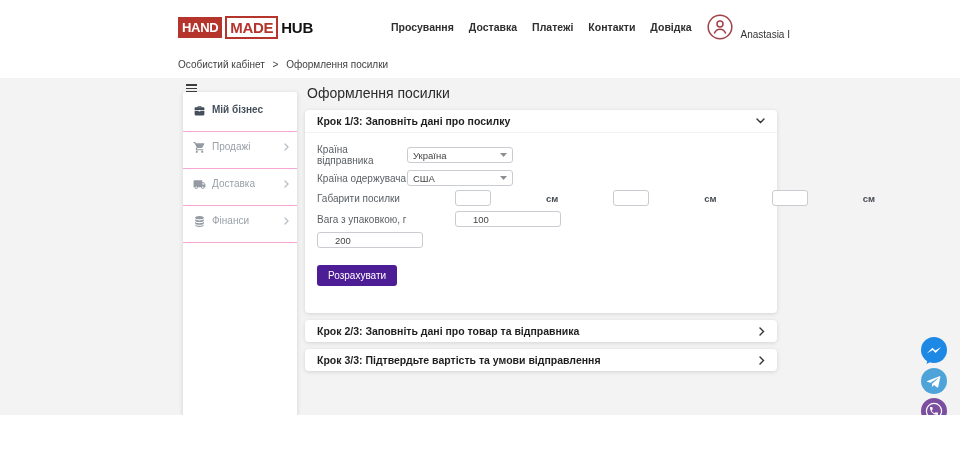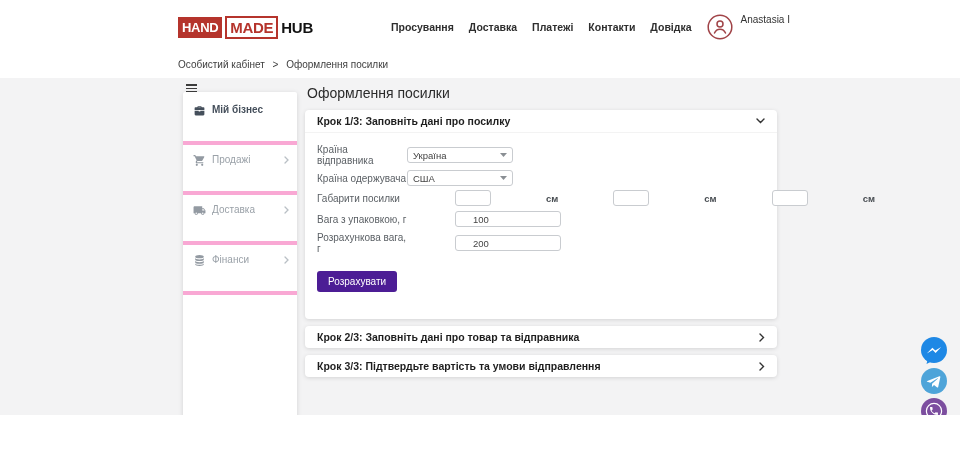--- a/index.html
+++ b/index.html
@@ -7,38 +7,38 @@
         font-family:"Liberation Sans",sans-serif;}
 
   
   .topbar{height:54px;display:flex;align-items:center;padding:0 170px 0 178px;box-sizing:border-box;background:#fff;}
   .logo{display:flex;align-items:center;cursor:pointer;white-space:nowrap;}
   .logo-hand{background:#B5342C;color:#fff;font-size:13px;font-weight:bold;padding:3px 4px;letter-spacing:-0.3px;}
   .logo-made{border:2px solid #B5342C;color:#B5342C;font-size:15px;font-weight:bold;padding:1px 3px;margin-left:3px;letter-spacing:-0.3px;}
   .logo-hub{color:#121212;font-size:15px;font-weight:bold;margin-left:3px;letter-spacing:-0.3px;}
   .nav{display:flex;gap:15px;margin-left:78px;}
   .nav-item{font-size:10.5px;font-weight:600;color:#2e2e2e;cursor:pointer;}
-  .user{margin-left:auto;display:flex;align-items:flex-start;gap:8px;cursor:pointer;}
+  .user{margin-left:auto;display:flex;align-items:flex-end;gap:8px;cursor:pointer;}
   .user-name{font-size:10px;color:#333;}
 
   
   .breadcrumb{height:24px;box-sizing:border-box;padding:5px 0 0 178px;font-size:10px;color:#3e3e3e;background:#fff;}
   .crumb{cursor:pointer;}
   .crumb-sep{margin:0 5px;color:#3e3e3e;}
 
   
   .content{position:relative;height:397px;background:#f3f3f4;}
 
   .hamburger{position:absolute;left:186px;top:6px;width:11px;cursor:pointer;}
   .hamburger span{display:block;height:1.5px;background:#3d3d3d;margin-bottom:2px;}
 
   
   .sidebar{position:absolute;left:183px;top:14px;width:114px;height:366px;background:#fff;
            border-radius:2px;box-shadow:0 1px 5px rgba(0,0,0,.13);box-sizing:border-box;padding-top:3px;}
-  .side-item{display:flex;align-items:center;height:29px;padding:0 8px 17px 10px;border-bottom:4px solid #f9a8d4;cursor:pointer;}
+  .side-item{display:flex;align-items:center;height:29px;padding:0 8px 7px 10px;border-bottom:1px solid #f9a8d4;cursor:pointer;}
   .side-icon{width:13px;height:13px;margin-right:6px;color:#939aa2;flex:none;}
   .side-label{font-size:10px;color:#9aa1a8;flex:1;}
   .side-item.active .side-icon{color:#454f5b;}
   .side-item.active .side-label{color:#454f5b;font-weight:700;}
   .side-chevron{flex:none;display:flex;align-items:center;}
 
   
   .main{position:absolute;left:305px;top:0;width:472px;}
   .main-title{font-size:14px;color:#2b2b2b;margin:7px 0 9px 2px;}
   .card{background:#fff;border-radius:4px;box-shadow:0 1px 4px rgba(0,0,0,.13);margin-bottom:7px;}
@@ -205,21 +205,20 @@
             <input class="text-input dim-input" value="10" style="">
             <span class="unit">см</span>
           </div>
 
           <div class="form-row spaced">
             <span class="form-label">Вага з упаковкою, г</span>
             <input class="text-input" value="100" style="">
           </div>
 
           <div class="form-row spaced">
-            <span class="form-label">Розрахункова вага, г</span>
             <input class="text-input" value="200" style="">
           </div>
 
           <button class="calc-btn">Розрахувати</button>
         </div>
       </div>
 
       <div class="card">
         <div class="card-header">
           <span class="card-header-label">Крок 2/3: Заповніть дані про товар та відправника</span>

